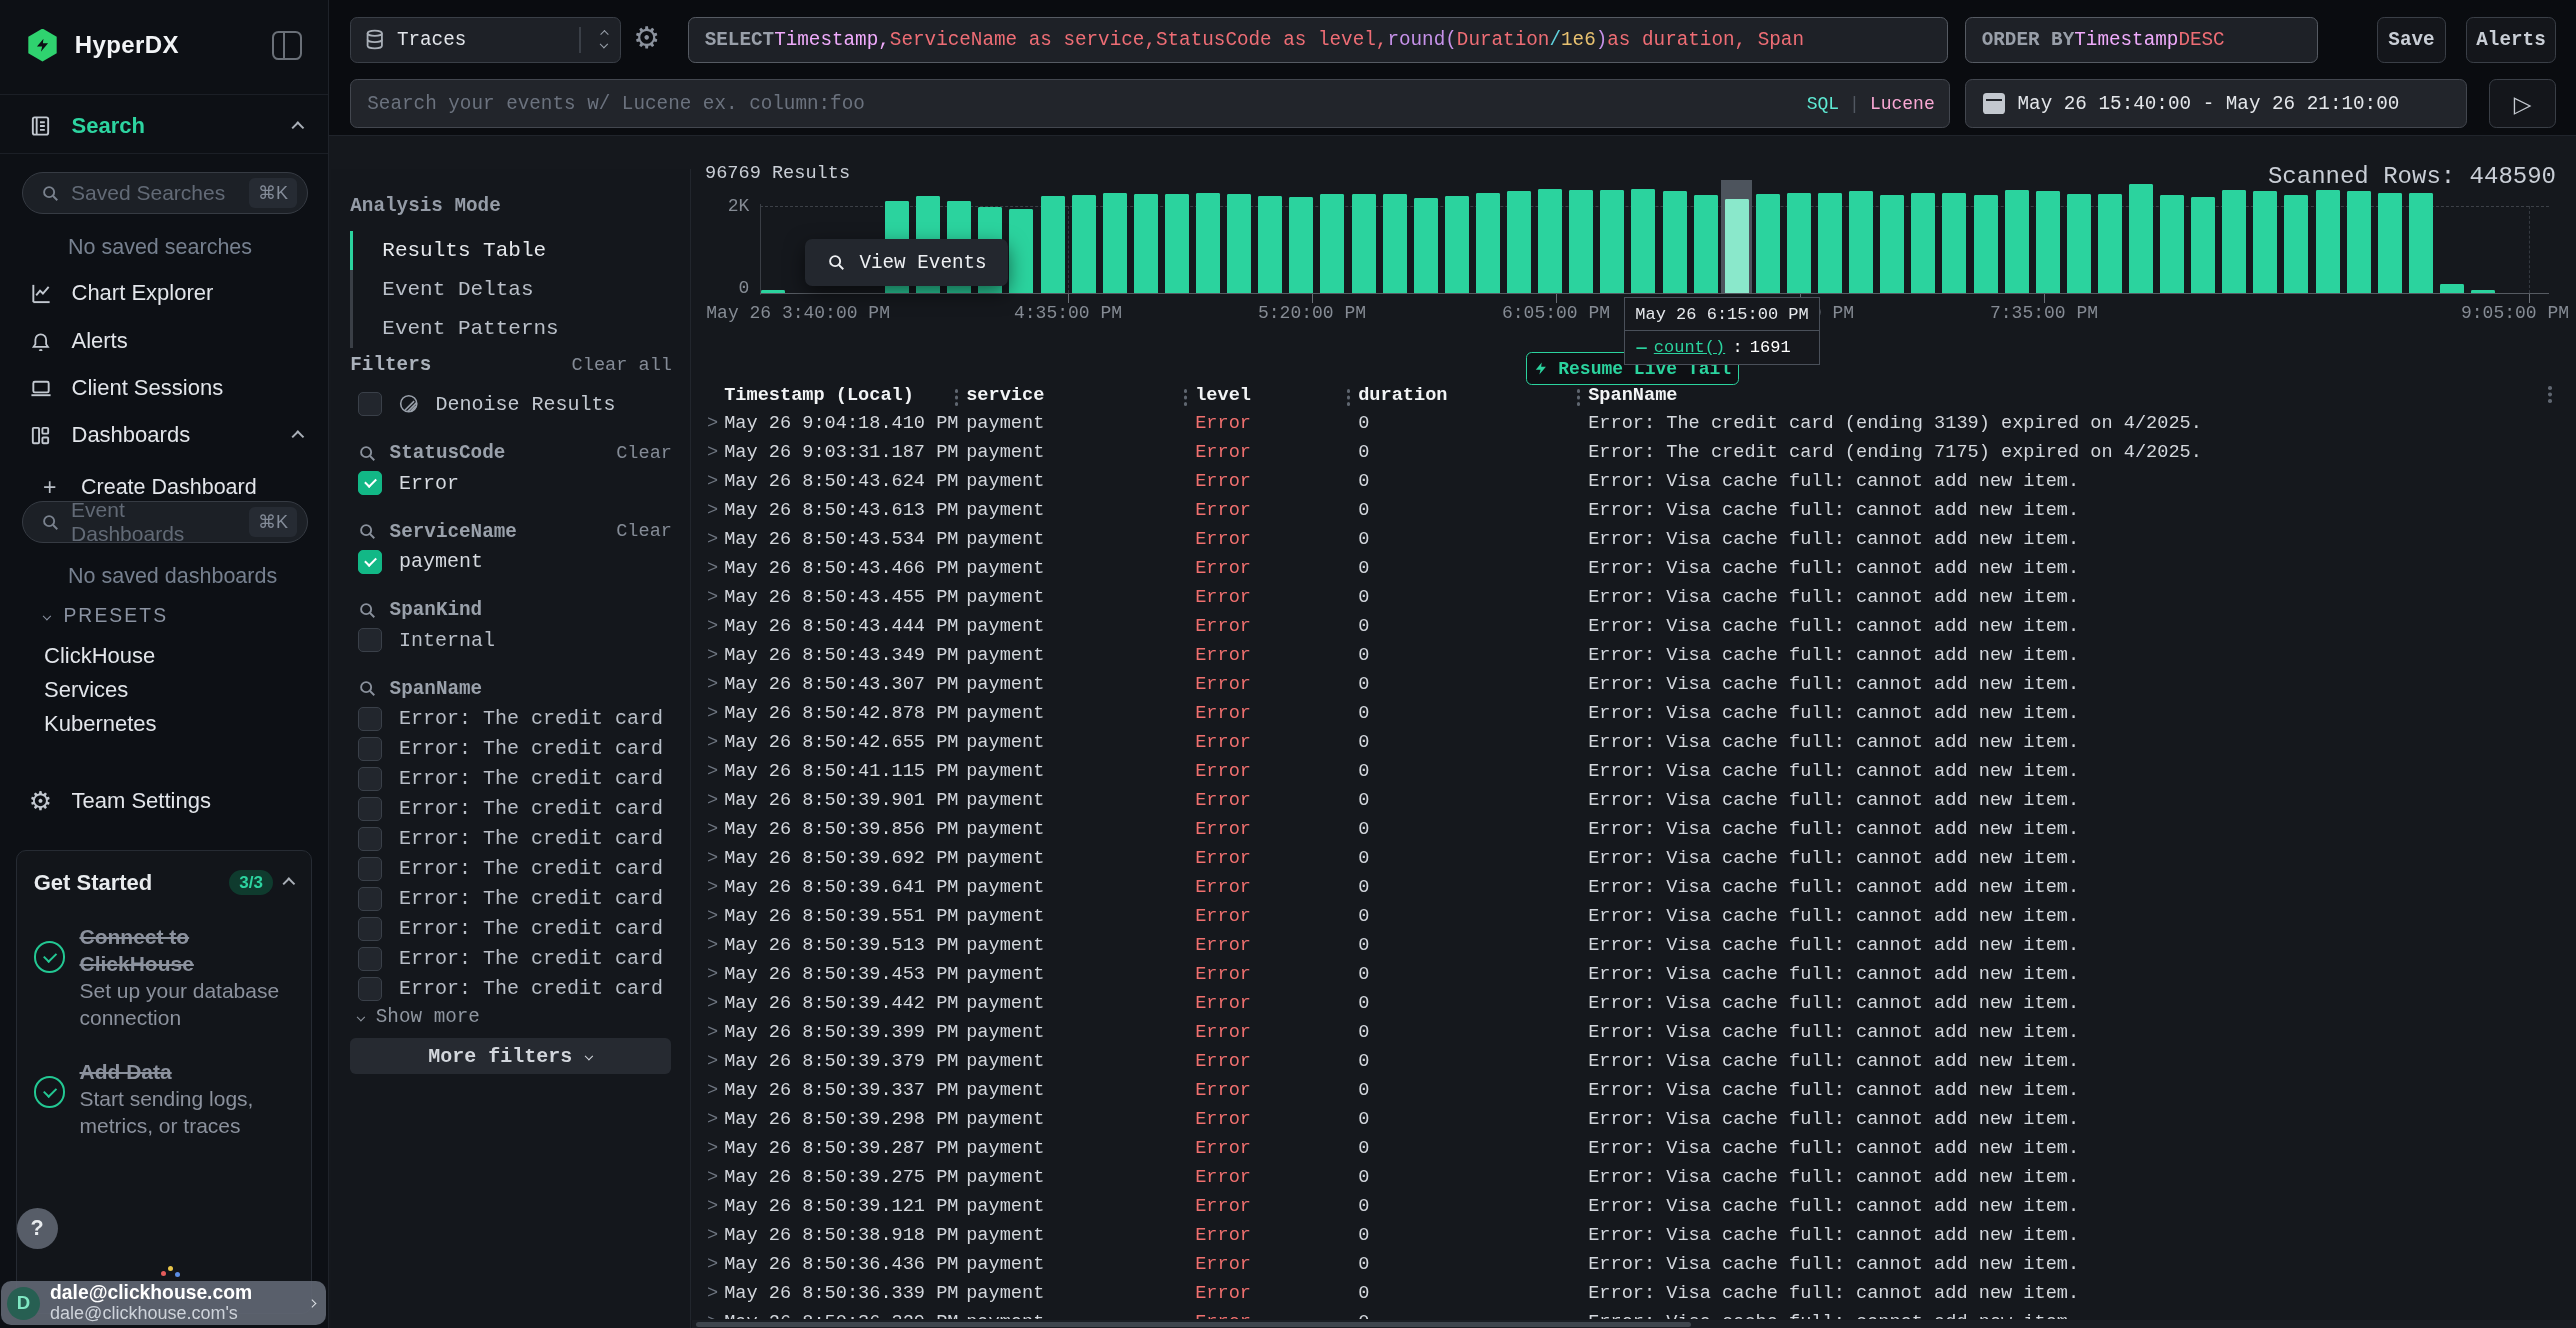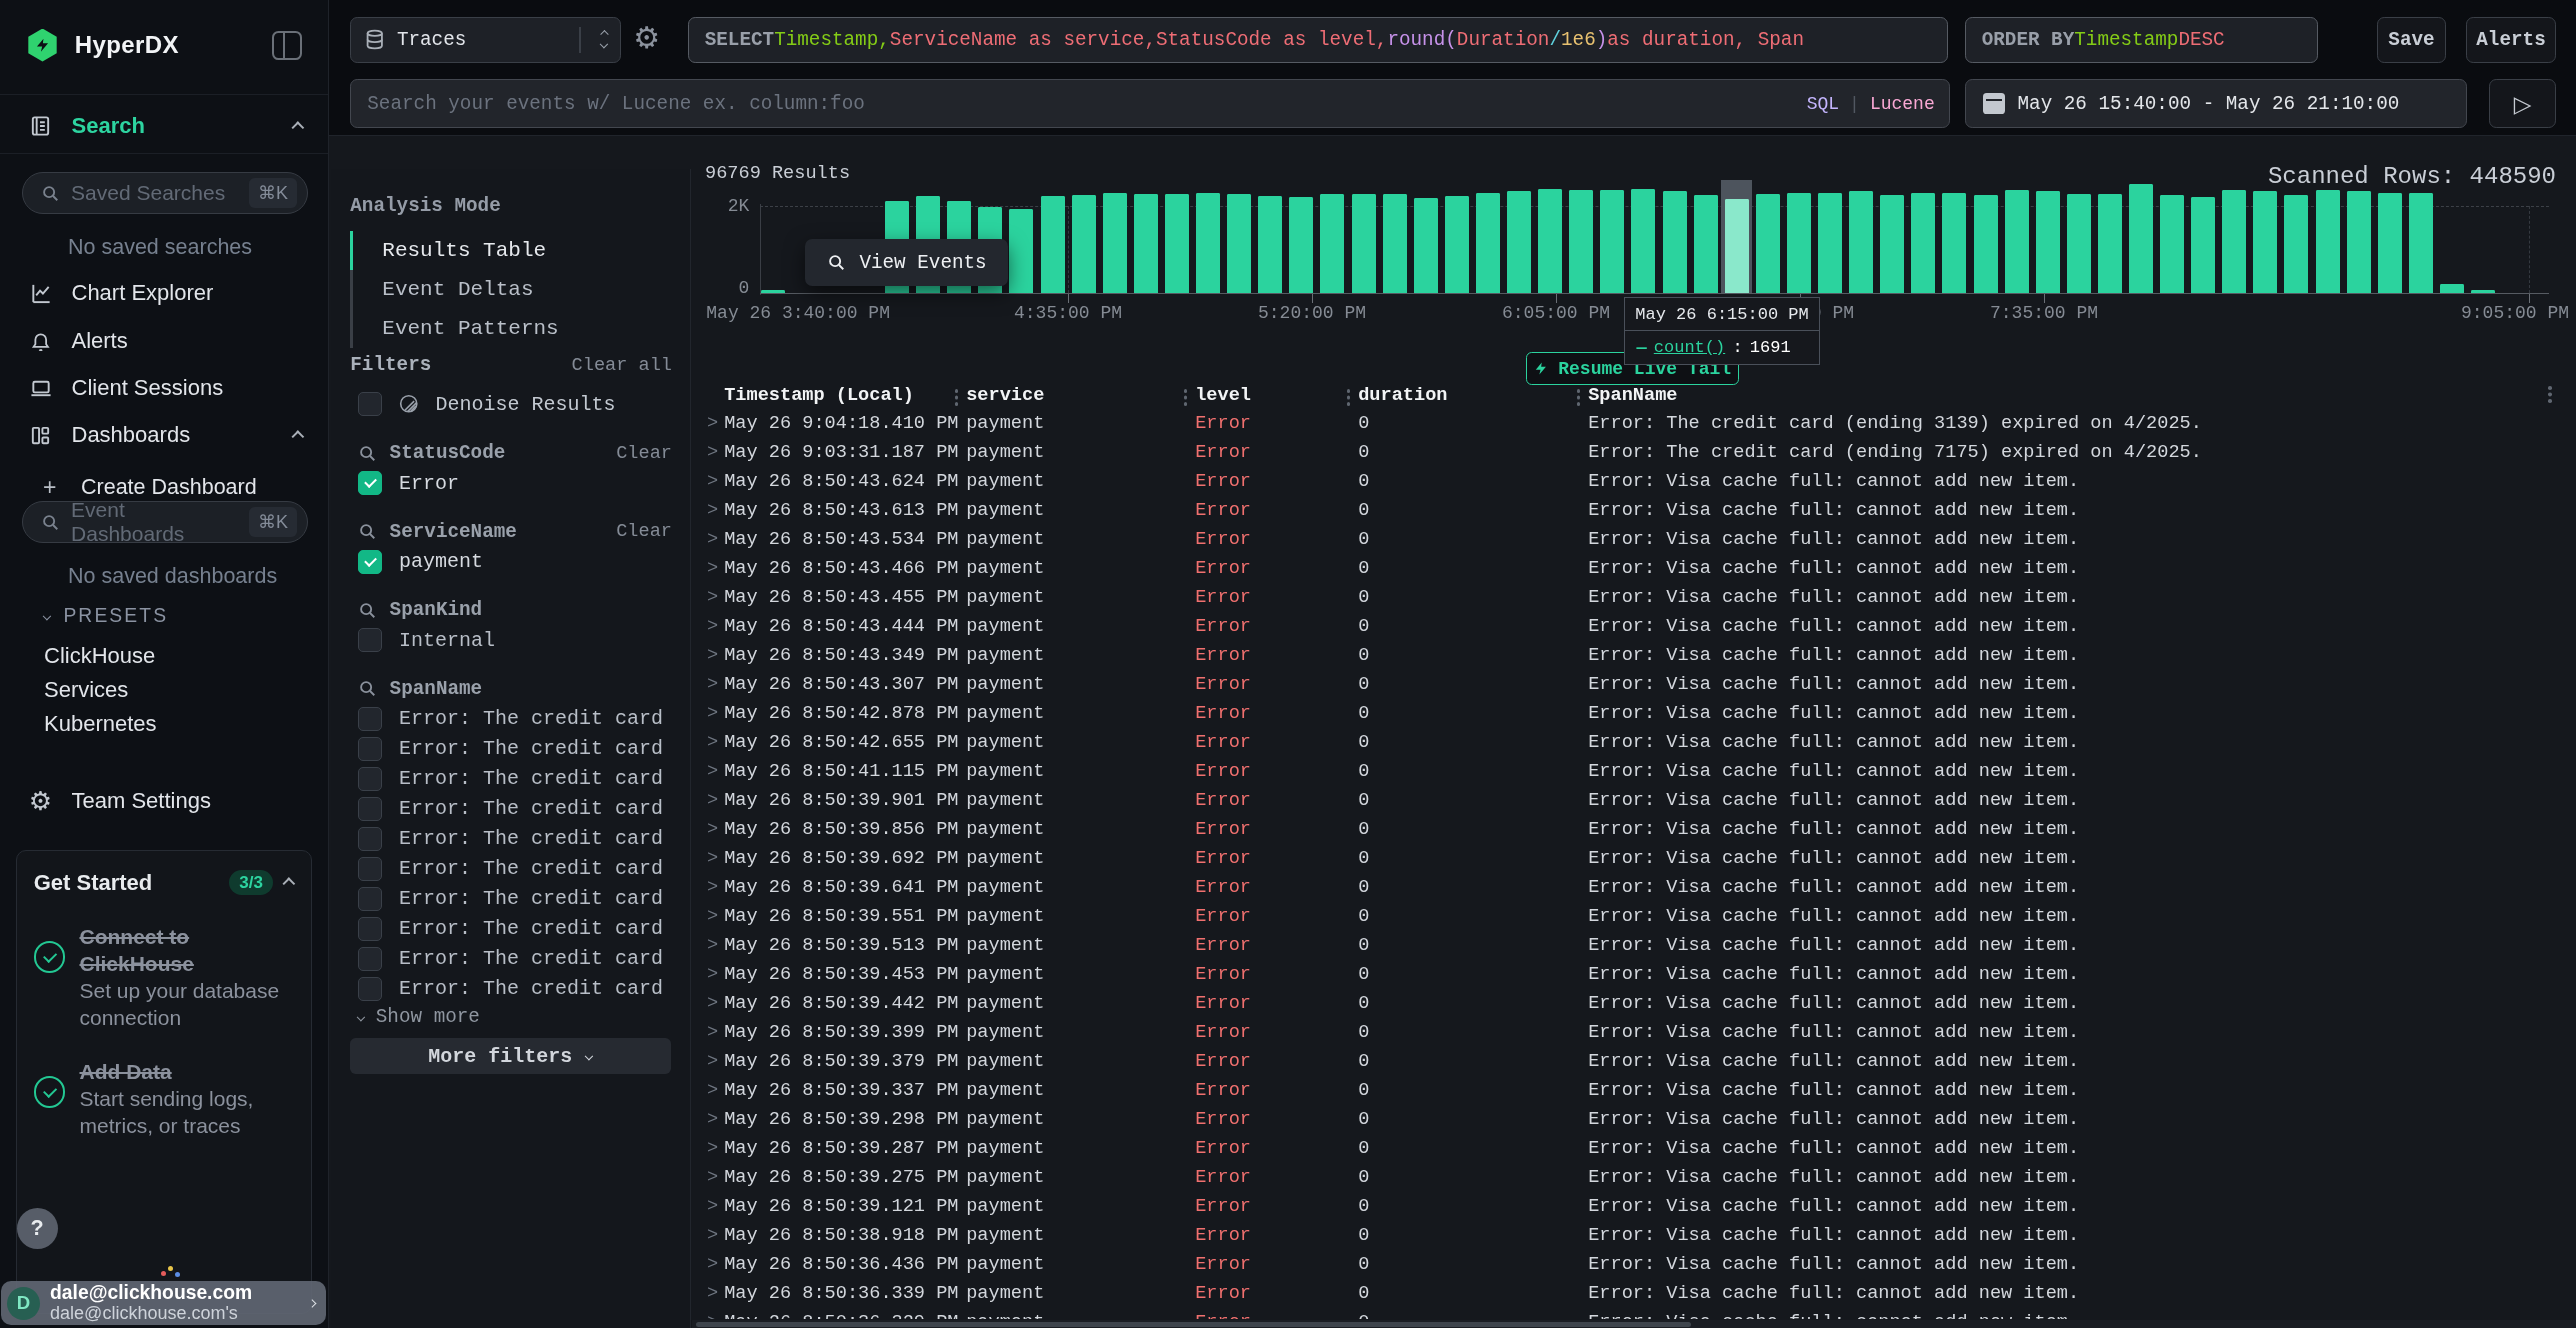--- a/index.html
+++ b/index.html
@@ -23,31 +23,31 @@
   .src-label{color:#e2e5ea;flex:1;}
   .src-div{width:1.4px;height:26px;background:#3a3f47;margin-right:8.6px;}
   .updown{display:flex;flex-direction:column;gap:3.6px;align-items:center;color:#9aa1ab;}
   .gear{position:absolute;left:302px;top:14.3px;width:31.5px;height:46px;display:flex;align-items:center;justify-content:center;
         color:#8b929d;font-size:30px;font-family:"DejaVu Sans",sans-serif;cursor:pointer;}
   .sql-editor{left:359px;top:16.5px;width:1260px;height:46px;border-color:#565b63;padding:0 15.7px;white-space:nowrap;overflow:hidden;}
   .order-editor{left:1636px;top:16.5px;width:353px;height:46px;border-color:#565b63;padding:0 15.7px;white-space:nowrap;overflow:hidden;}
   .save-btn{left:2048px;top:16.5px;width:69px;height:46px;}
   .alerts-btn{left:2137px;top:16.5px;width:90px;height:46px;}
   .tk-kw{color:#999fa9;font-weight:bold;}
-  .tk-type{color:#84cc16;}
+  .tk-type{color:#f0abfc;}
   .tk-ident{color:#ee6d75;}
   .tk-op{color:#5fd0dd;}
   .tk-num{color:#e8c170;}
   .tk-fn{color:#c792ea;}
   .search-box{left:21px;top:79px;width:1600px;height:49px;background:#22252b;border-color:#43474f;padding:0 14.3px;gap:10px;}
   .search-box input{flex:1;background:transparent;border:none;outline:none;color:#dfe3e8;
         font:19.3px "Liberation Mono","DejaVu Sans Mono",monospace;}
   .search-box input::placeholder{color:#6b727e;}
   .lang{font-size:18px;cursor:pointer;}
-  .lang-sql{color:#c4b5fd;}
+  .lang-sql{color:#5eead4;}
   .lang-sep{color:#515761;cursor:default;}
   .lang-lucene{color:#f9a8d4;}
   .date-box{left:1636px;top:79px;width:502px;height:49px;background:#22252b;border-color:#43474f;padding:0 17px;gap:13px;
             color:#e3e6ea;cursor:pointer;}
   .cal{width:21.5px;height:21.5px;background:#c3c8cf;border-radius:3.6px;position:relative;}
   .cal::before{content:"";position:absolute;left:2.9px;right:2.9px;top:6.4px;height:2.1px;background:#22252b;}
   .play-btn{left:2160px;top:79px;width:67px;height:49px;font-weight:normal;font-size:23px;
             font-family:"DejaVu Sans",sans-serif;color:#c6cbd2;}
 
   

